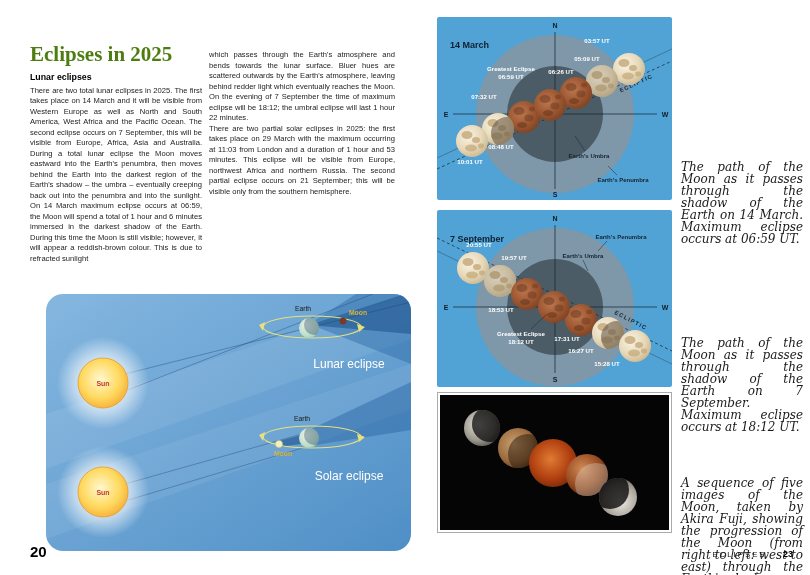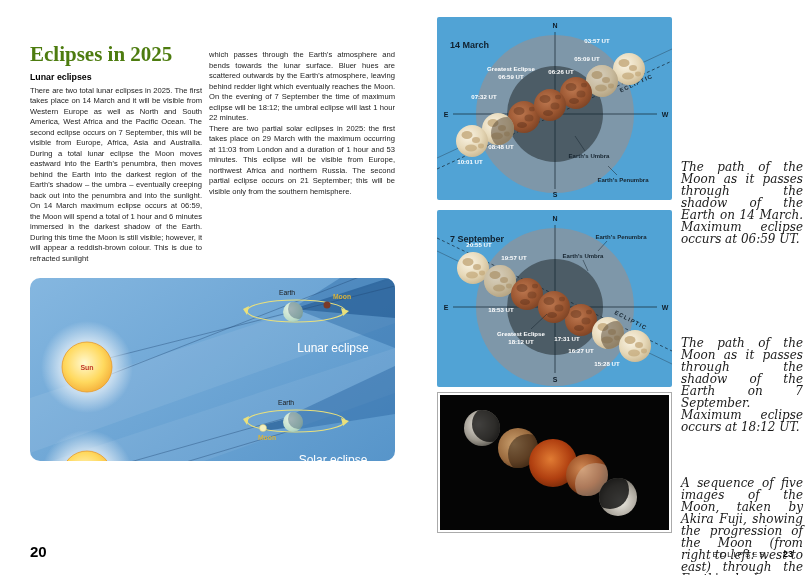--- a/index.html
+++ b/index.html
@@ -9,22 +9,22 @@
   
   .title{left:30px;top:28px;font-family:"Liberation Serif",serif;font-weight:bold;
          font-size:21px;color:#4d7c0f;}
   .col{text-align:justify;font-size:7.6px;line-height:10.5px;color:#222;}
   .col1{left:30px;top:72px;width:172px;}
   .col2{left:209px;top:50px;width:186px;}
   .sec-heading{font-size:8.8px;font-weight:bold;color:#000;margin:0 0 3px 0;}
   .col2 .sec-heading{margin-top:9px;}
   .col p{margin:0;}
   
-  .eclipse-diagram{left:30px;top:278px;width:365px;height:183px;border-radius:10px;
-                   overflow:hidden;margin:0;}
+  .eclipse-diagram{left:30px;top:278px;width:365px;height:257px;border-radius:17px;
+                   overflow:hidden;margin:16px;}
   .eclipse-diagram svg{display:block;}
   .diagram-caption{position:absolute;left:180px;top:206px;width:157px;
                    font-size:7.3px;line-height:10px;font-weight:bold;color:#ffffff;
                    text-align:justify;}
   
   .fig1{left:437px;top:17px;}
   .fig2{left:437px;top:210px;}
   .photo{left:437px;top:392px;width:235px;height:141px;box-sizing:border-box;
          background:#ffffff;border:1px solid #ababab;padding:2px;}
   .photo svg{display:block;}

